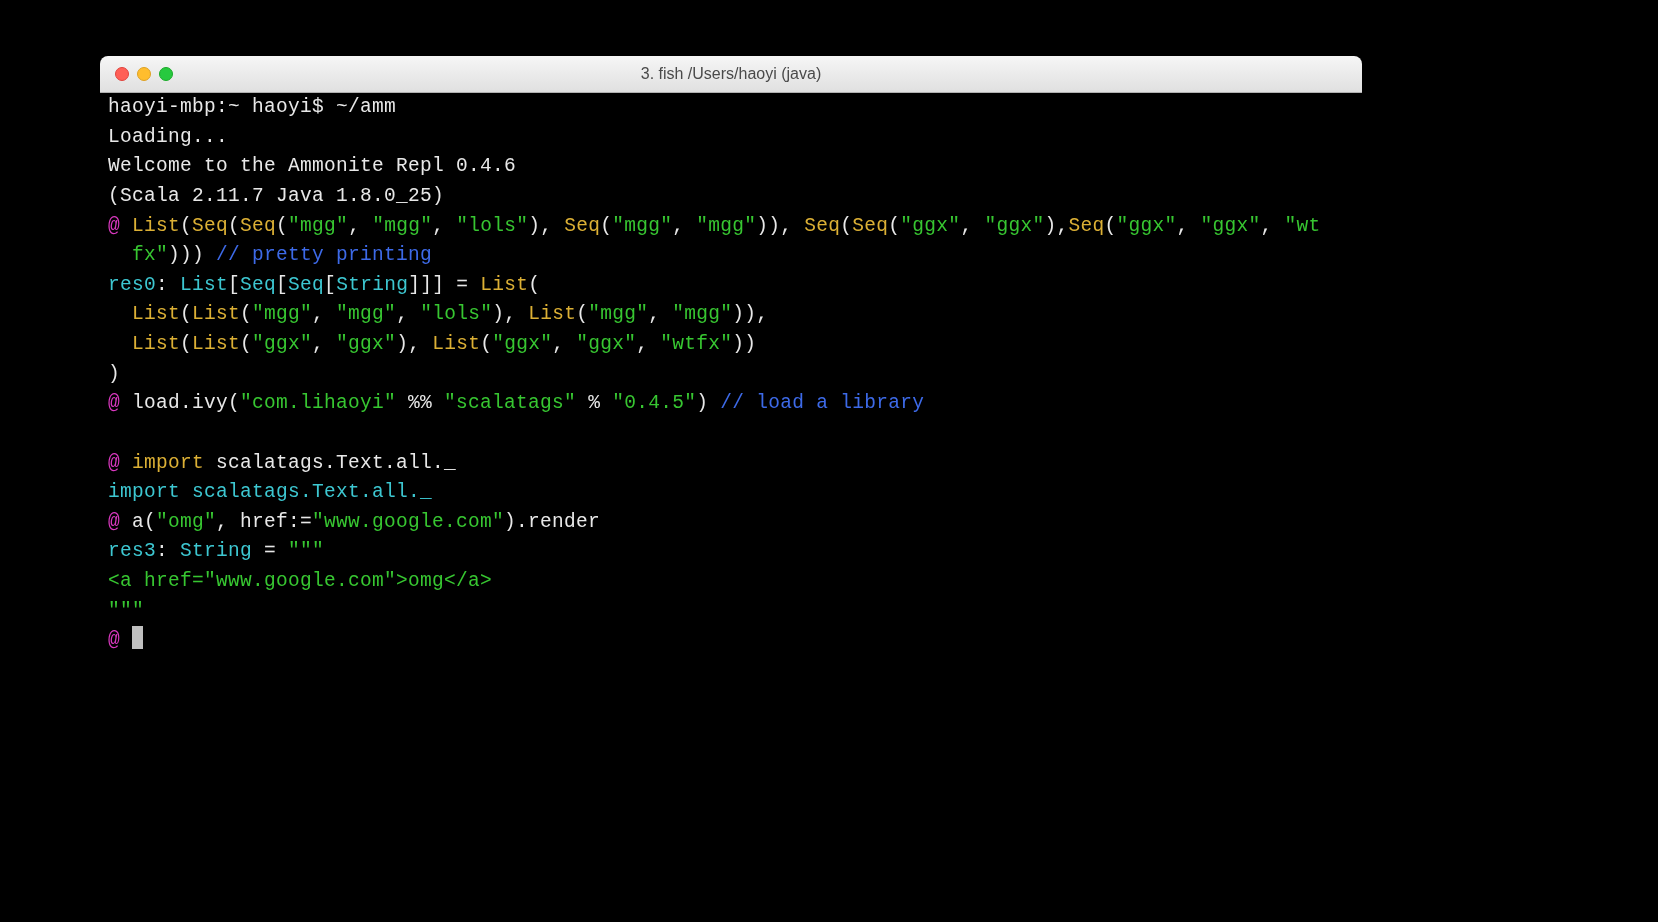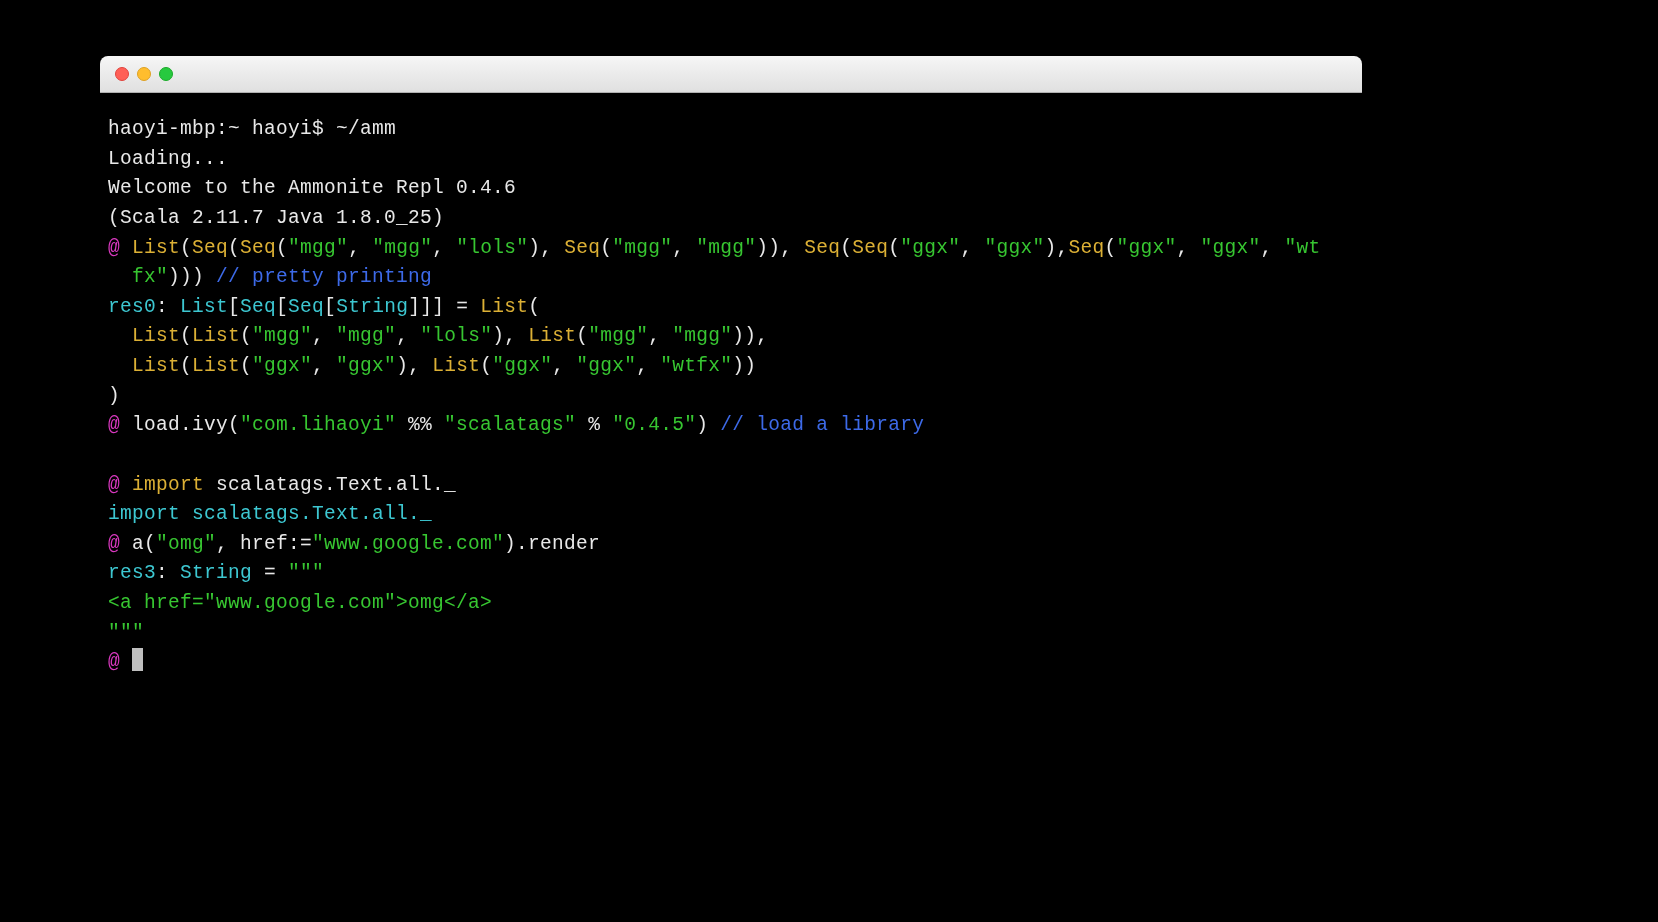--- a/index.html
+++ b/index.html
@@ -51,21 +51,21 @@
       position: absolute;
       left: 0;
       right: 0;
       text-align: center;
       font-family: -apple-system, "Helvetica Neue", Arial, sans-serif;
       font-size: 16px;
       color: #4a4a4a;
       pointer-events: none;
     }
     .terminal {
-      padding: 22px 8px;
+      padding: 0 8px;
       font-size: 19.5px;
       line-height: 1.52;
       color: #e8e8e8;
       white-space: pre;
       letter-spacing: 0.3px;
     }
     .prompt { color: #d938bf; }
     .yellow { color: #dcb035; }
     .green { color: #37c631; }
     .blue { color: #3d6ae8; }
@@ -83,20 +83,21 @@
 </head>
 <body>
 
 <div class="window">
   <div class="titlebar">
     <div class="traffic-lights">
       <div class="light red"></div>
       <div class="light yellow"></div>
       <div class="light green"></div>
     </div>
+    <div class="title">3. fish  /Users/haoyi (java)</div>
   </div>
   <div class="terminal"><span class="white">haoyi-mbp:~ haoyi$ ~/amm</span>
 <span class="white">Loading...</span>
 <span class="white">Welcome to the Ammonite Repl 0.4.6</span>
 <span class="white">(Scala 2.11.7 Java 1.8.0_25)</span>
 <span class="prompt">@ </span><span class="yellow">List</span><span class="white">(</span><span class="yellow">Seq</span><span class="white">(</span><span class="yellow">Seq</span><span class="white">(</span><span class="green">"mgg"</span><span class="white">, </span><span class="green">"mgg"</span><span class="white">, </span><span class="green">"lols"</span><span class="white">), </span><span class="yellow">Seq</span><span class="white">(</span><span class="green">"mgg"</span><span class="white">, </span><span class="green">"mgg"</span><span class="white">)), </span><span class="yellow">Seq</span><span class="white">(</span><span class="yellow">Seq</span><span class="white">(</span><span class="green">"ggx"</span><span class="white">, </span><span class="green">"ggx"</span><span class="white">),</span><span class="yellow">Seq</span><span class="white">(</span><span class="green">"ggx"</span><span class="white">, </span><span class="green">"ggx"</span><span class="white">, </span><span class="green">"wt</span>
 <span class="green">  fx"</span><span class="white">))) </span><span class="blue">// pretty printing</span>
 <span class="cyan">res0</span><span class="white">: </span><span class="cyan">List</span><span class="white">[</span><span class="cyan">Seq</span><span class="white">[</span><span class="cyan">Seq</span><span class="white">[</span><span class="cyan">String</span><span class="white">]]]</span><span class="white"> = </span><span class="yellow">List</span><span class="white">(</span>
 <span class="white">  </span><span class="yellow">List</span><span class="white">(</span><span class="yellow">List</span><span class="white">(</span><span class="green">"mgg"</span><span class="white">, </span><span class="green">"mgg"</span><span class="white">, </span><span class="green">"lols"</span><span class="white">), </span><span class="yellow">List</span><span class="white">(</span><span class="green">"mgg"</span><span class="white">, </span><span class="green">"mgg"</span><span class="white">)),</span>
 <span class="white">  </span><span class="yellow">List</span><span class="white">(</span><span class="yellow">List</span><span class="white">(</span><span class="green">"ggx"</span><span class="white">, </span><span class="green">"ggx"</span><span class="white">), </span><span class="yellow">List</span><span class="white">(</span><span class="green">"ggx"</span><span class="white">, </span><span class="green">"ggx"</span><span class="white">, </span><span class="green">"wtfx"</span><span class="white">))</span>

